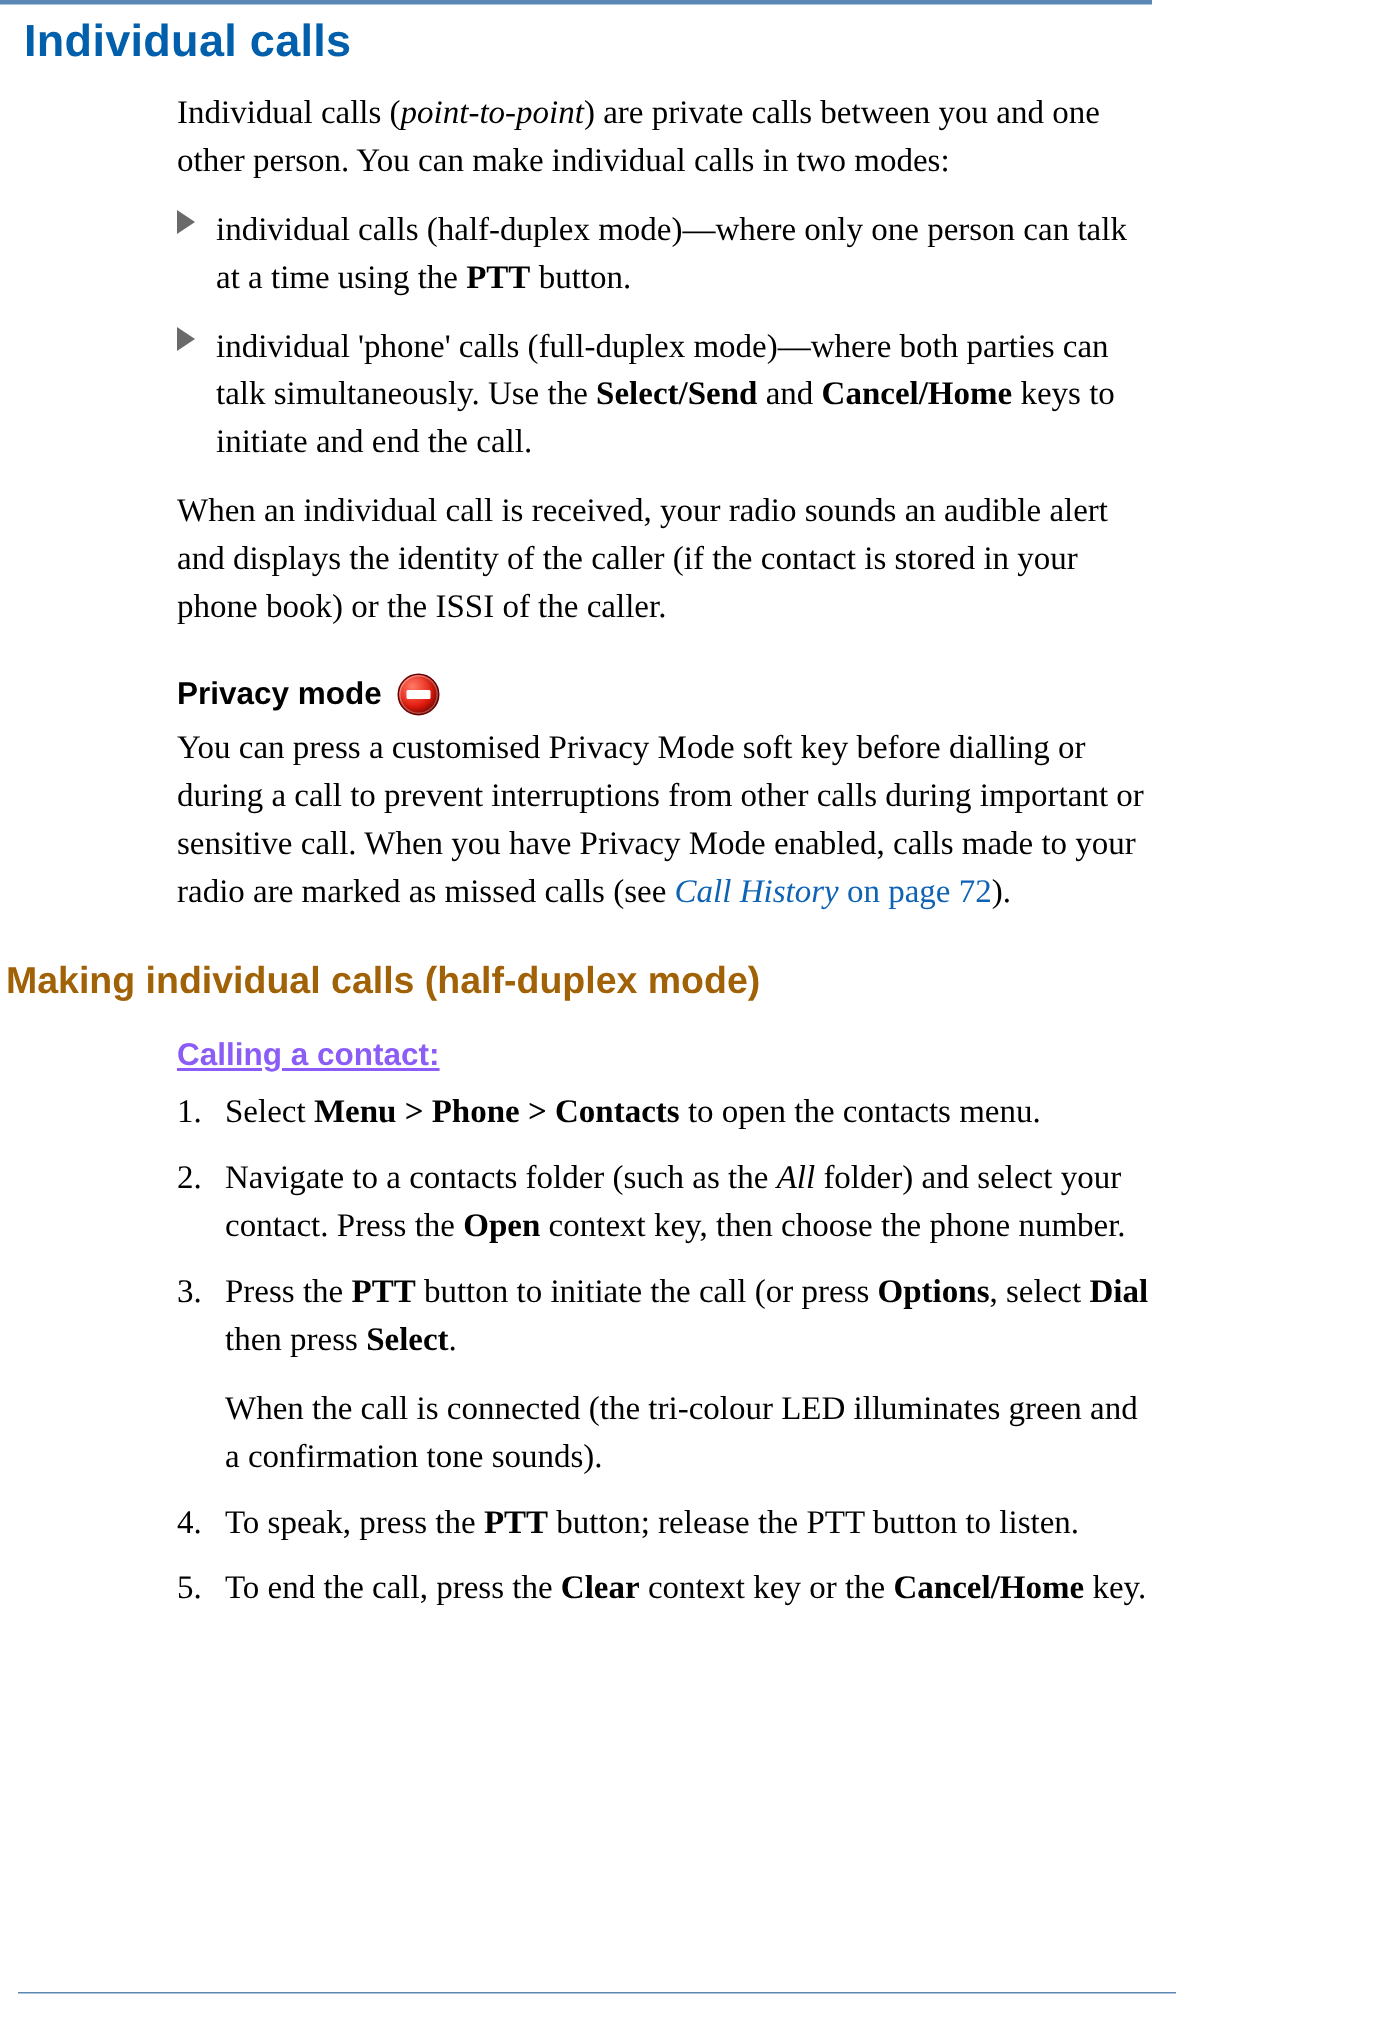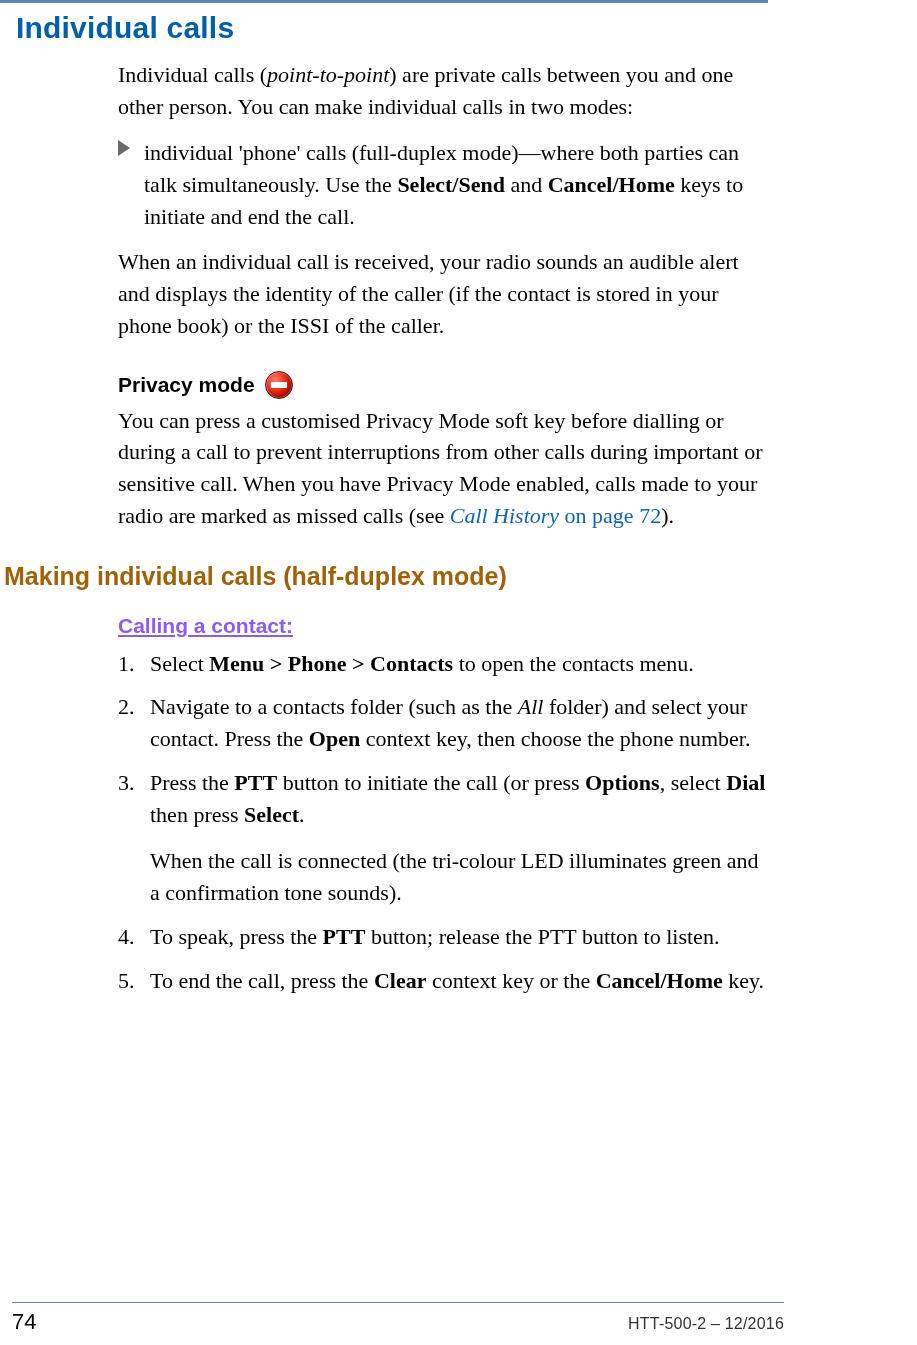--- a/index.html
+++ b/index.html
@@ -156,20 +156,24 @@
 
   <div class="body-indent">
 
     <p class="para">
       <span>Individual calls (</span><span class="it">point-to-point</span><span>) are private calls between you and one other person. You can make individual calls in two modes:</span>
     </p>
 
     <ul class="bullets">
       <li>
         <span class="arrow"></span>
+        <span>individual calls (half-duplex mode)—where only one person can talk at a time using the </span><span class="b">PTT</span><span> button.</span>
+      </li>
+      <li>
+        <span class="arrow"></span>
         <span>individual 'phone' calls (full-duplex mode)—where both parties can talk simultaneously. Use the </span><span class="b">Select/Send</span><span> and </span><span class="b">Cancel/Home</span><span> keys to initiate and end the call.</span>
       </li>
     </ul>
 
     <p class="para">When an individual call is received, your radio sounds an audible alert and displays the identity of the caller (if the contact is stored in your phone book) or the ISSI of the caller.</p>
 
     <div class="section-sub">
       <span>Privacy mode</span>
       <span class="dnd-icon"></span>
     </div>
@@ -198,18 +202,14 @@
         <span>To speak, press the </span><span class="b">PTT</span><span> button; release the PTT button to listen.</span>
       </li>
       <li>
         <span>To end the call, press the </span><span class="b">Clear</span><span> context key or the </span><span class="b">Cancel/Home</span><span> key.</span>
       </li>
     </ol>
   </div>
 
   <div class="footer">
     <div class="footer-rule"></div>
-    <div class="footer-row">
-      <span class="footer-page">74</span>
-      <span class="footer-doc">HTT-500-2 – 12/2016</span>
-    </div>
   </div>
 </div>
 
 </body></html>

